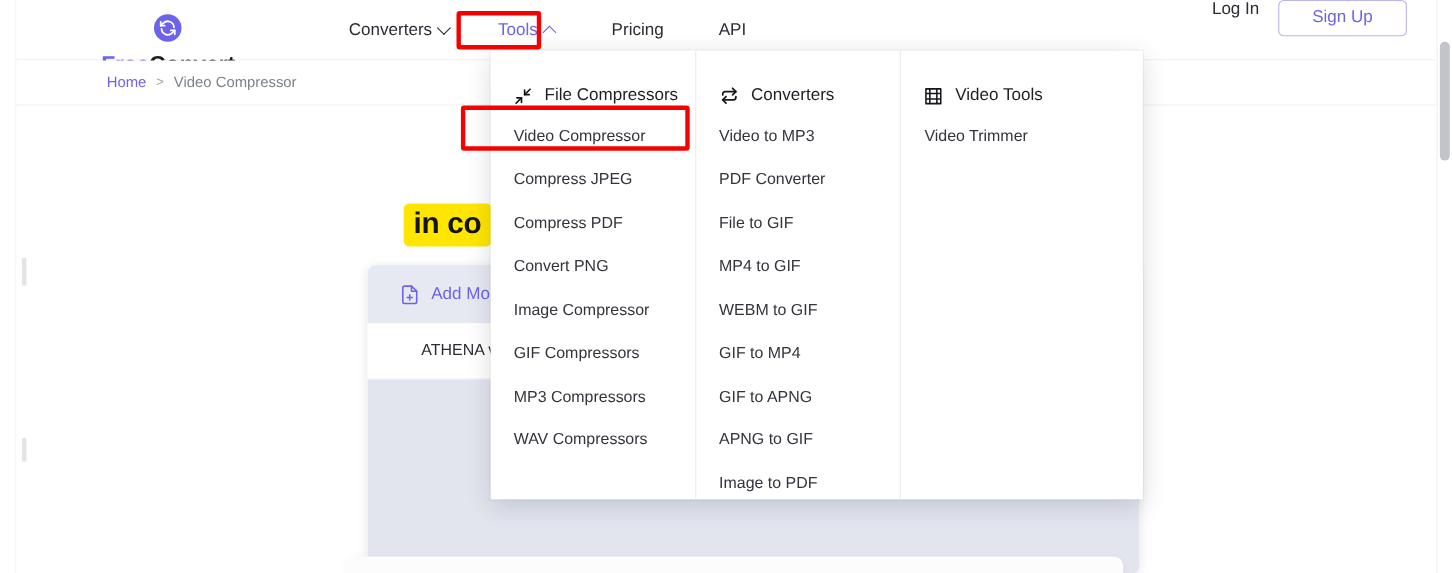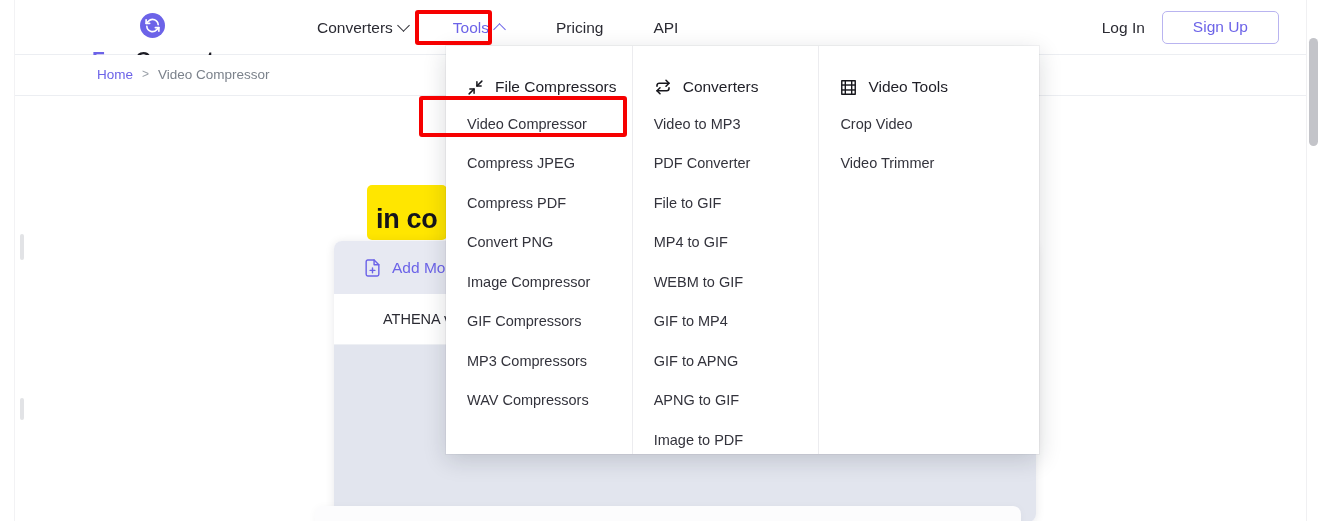--- a/index.html
+++ b/index.html
@@ -108,21 +108,21 @@
     transform: rotate(135deg);
     top: 2px;
   }
 
   .header-right {
     position: absolute;
     right: 28px;
     top: 0;
     height: 55px;
     display: flex;
-    align-items: center;
+    align-items: flex-start;
     gap: 17px;
   }
   .login-link {
     font-size: 15.5px;
     color: #2b2b33;
     cursor: pointer;
     white-space: nowrap;
   }
   .signup-btn {
     font-size: 15.5px;
@@ -169,21 +169,21 @@
   }
   .hero-title {
     position: absolute;
     left: 352px;
     top: 89px;
     font-size: 27px;
     font-weight: 700;
     color: #14141c;
     background: #ffe600;
     border-radius: 5px;
-    padding: 19px 9px 5px;
+    padding: 3px 9px 5px;
     white-space: nowrap;
     letter-spacing: -0.3px;
   }
 
   
   .file-card {
     position: absolute;
     left: 319px;
     top: 145px;
     width: 702px;
@@ -459,21 +459,20 @@
               <rect x="2.5" y="2.5" width="19" height="19"></rect>
               <line x1="7.5" y1="2.5" x2="7.5" y2="21.5"></line>
               <line x1="16.5" y1="2.5" x2="16.5" y2="21.5"></line>
               <line x1="2.5" y1="8.5" x2="21.5" y2="8.5"></line>
               <line x1="2.5" y1="15.5" x2="21.5" y2="15.5"></line>
             </svg>
           </span>
           <span>Video Tools</span>
         </div>
         <div class="col-list">
-          <div class="mega-item">Crop Video</div>
           <div class="mega-item">Video Trimmer</div>
         </div>
       </div>
     </div>
 
     <div class="edge-tick" id="edge-tick-1"></div>
     <div class="edge-tick" id="edge-tick-2"></div>
 
   </div>
 

